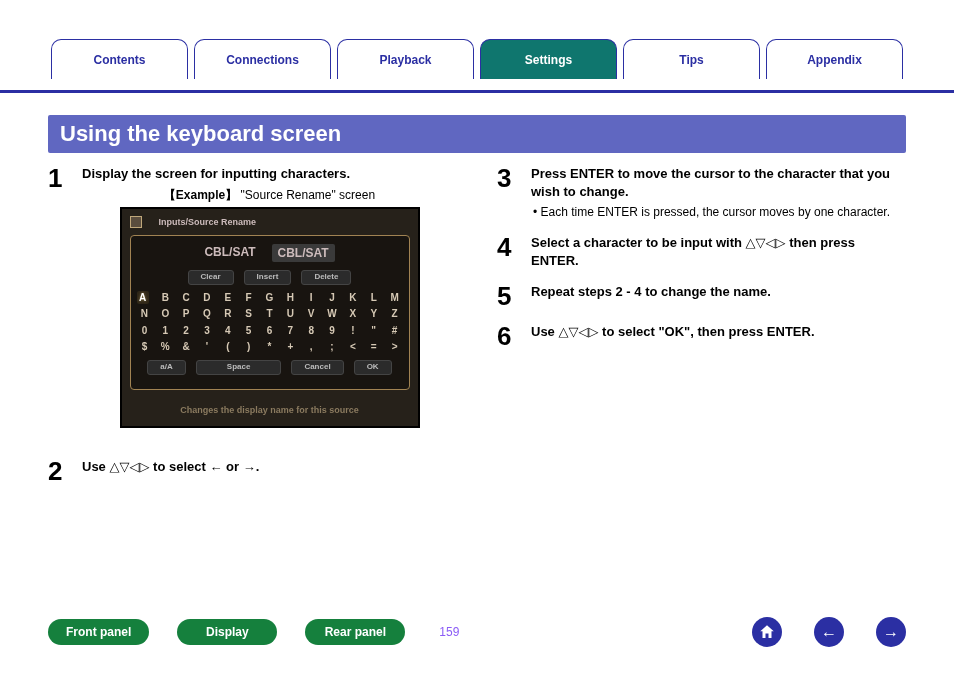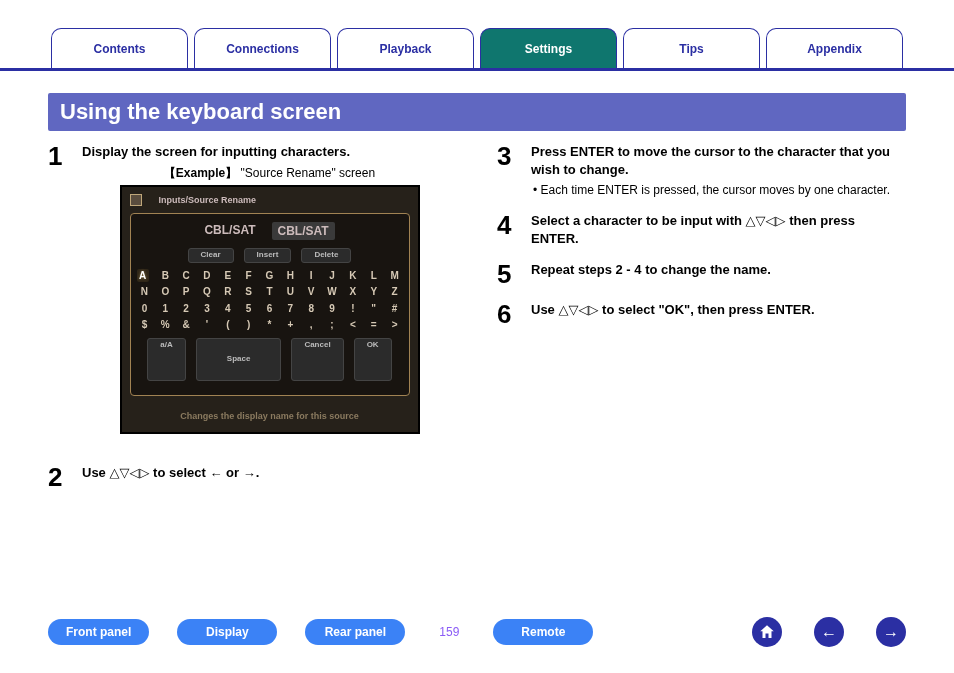--- a/index.html
+++ b/index.html
@@ -26,21 +26,21 @@
     border-radius: 10px 10px 0 0;
     height: 40px;
     display: flex;
     align-items: center;
     justify-content: center;
     font-size: 12px;
     font-weight: bold;
     color: #2b2fa3;
     background: #fff;
     cursor: pointer;
-    margin: 0 3px;
+    margin: 11px 3px;
   }
   .tab.active { background: #0f766e; color: #fff; }
 
   
   .section-header {
     margin: 22px 48px 12px 48px;
     background: #6067c1;
     color: #fff;
     font-size: 22px;
     font-weight: bold;
@@ -97,21 +97,21 @@
   .footer {
     position: absolute;
     bottom: 26px;
     left: 0; right: 0;
     display: flex;
     align-items: center;
     gap: 28px;
     padding: 0 48px;
   }
   .pill {
-    background: #3b82f6;
+    background: #15803d;
     color: #fff;
     font-size: 12px;
     font-weight: bold;
     border-radius: 14px;
     padding: 6px 18px;
     cursor: pointer;
     min-width: 100px;
     text-align:center;
   }
   .pagenum { font-size: 12px; color:#8b5cf6; padding:0 6px;}
@@ -219,21 +219,21 @@
                 <span>*</span>
                 <span>+</span>
                 <span>,</span>
                 <span>;</span>
                 <span>&lt;</span>
                 <span>=</span>
                 <span>&gt;</span>
             </div>
             <div class="screen-btnrow" style="margin-top:6px;text-align:right;">
               <span class="screen-btn">a/A</span>
-              <span class="screen-btn" style="padding:15px 30px">Space</span>
+              <span class="screen-btn" style="padding:1px 30px">Space</span>
               <span class="screen-btn">Cancel</span>
               <span class="screen-btn">OK</span>
             </div>
           </div>
           <div class="screen-foot">Changes the display name for this source</div>
         </div>
       </div>
     </div>
 
     <div class="step">
@@ -275,21 +275,20 @@
     </div>
 
   </div>
 </div>
 
 <div class="footer">
   <div class="pill">Front panel</div>
   <div class="pill">Display</div>
   <div class="pill">Rear panel</div>
   <div class="pagenum">159</div>
-  <div class="pill">Remote</div>
   <div class="spacer"></div>
   <div class="circlebtn home-icon">
     <svg viewBox="0 0 24 24" fill="#fff">
         <path d="M12 3l9 8h-3v9h-4v-6h-4v6H6v-9H3z"></path>
       </svg>
   </div>
   <div class="circlebtn">←</div>
   <div class="circlebtn">→</div>
 </div>
 

